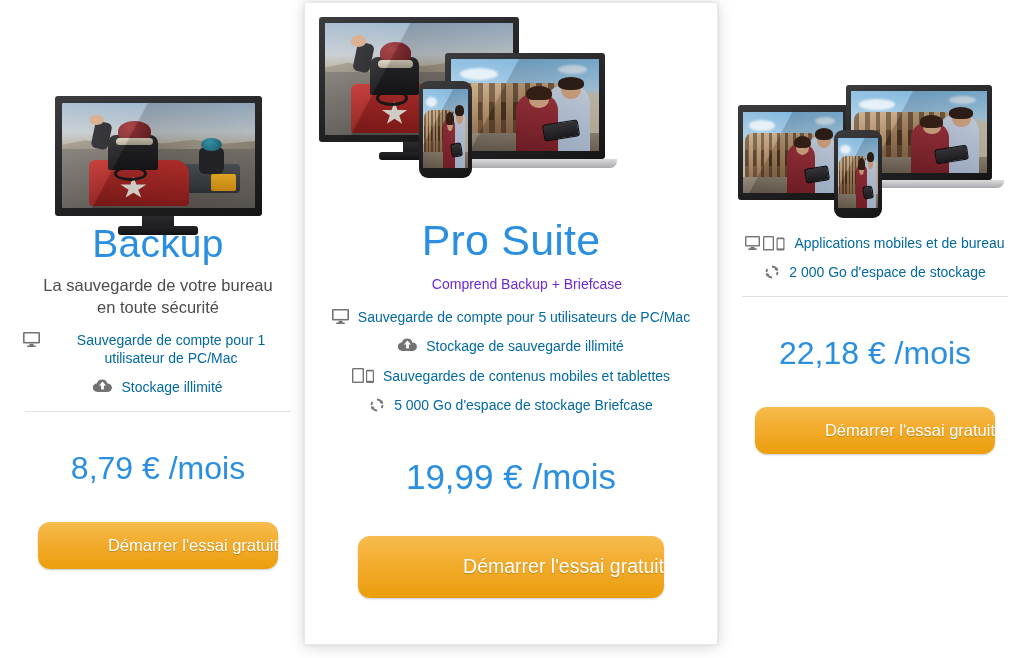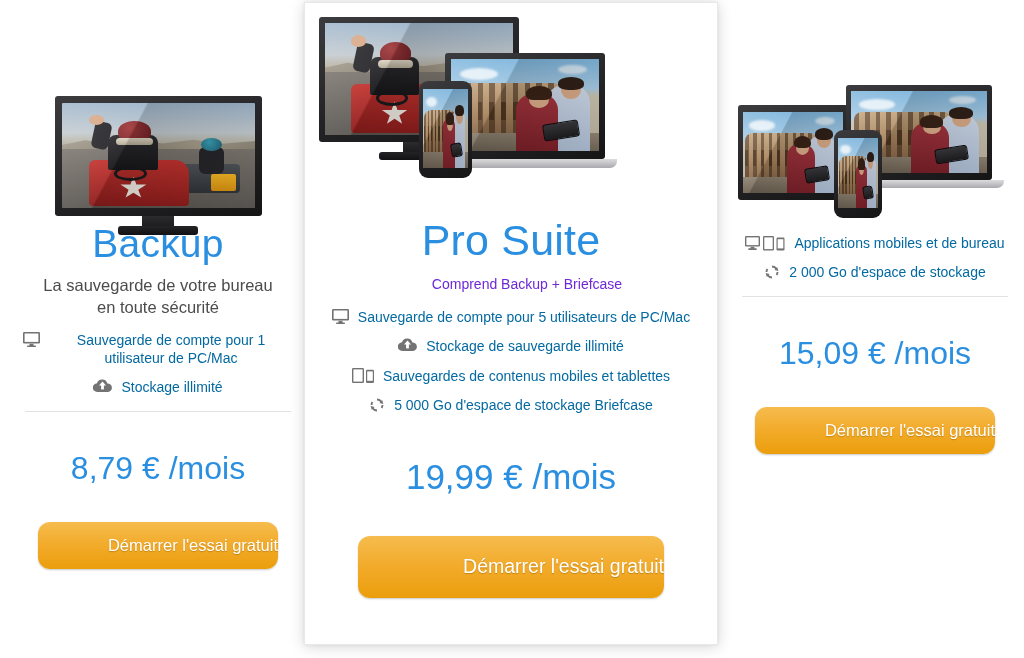--- a/index.html
+++ b/index.html
@@ -573,18 +573,18 @@
               <path d="M1.6 8a6.4 6.4 0 0 1 1-3.4l1.6.9A4.6 4.6 0 0 0 3.4 8H1.6z"></path>
               <path d="M14.4 8a6.4 6.4 0 0 1-1 3.4l-1.6-.9A4.6 4.6 0 0 0 12.6 8h1.8z"></path>
             </svg>
         </span>
         <span class="ftext">2 000 Go d'espace de stockage</span>
       </div>
     </div>
 
     <div class="divider divider-right"></div>
 
-    <div class="price price-side">15,09 € /mois</div>
+    <div class="price price-side">22,18 € /mois</div>
 
     <button class="cta cta-side">Démarrer l'essai gratuit</button>
   </div>
 
 </div>
 
 </body></html>

